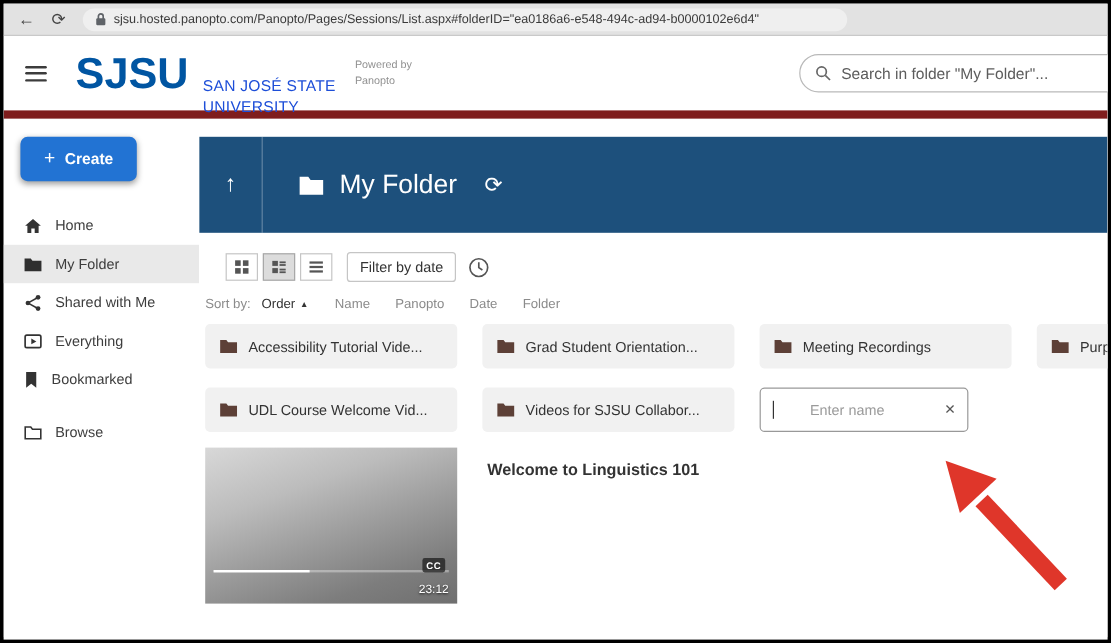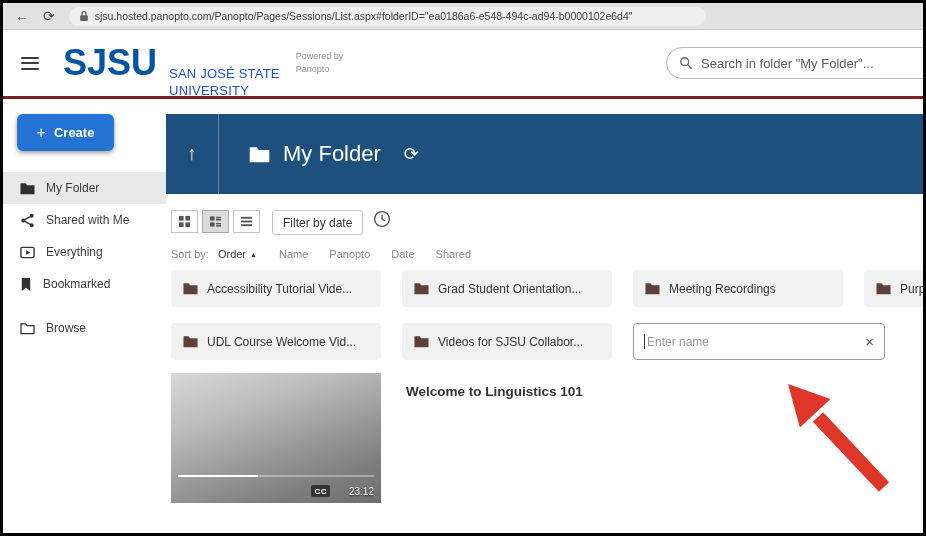--- a/index.html
+++ b/index.html
@@ -6,21 +6,21 @@
   body { font-family:"Liberation Sans", sans-serif; background:#fff; }
   .screen { width:926px; height:536px; border:3px solid #000; position:relative; overflow:hidden; background:#fff; }
 
   
   .browser-bar { height:27px; background:#e2e2e2; border-bottom:1px solid #c9c9c9; display:flex; align-items:center; padding-left:12px; gap:14px; }
   .nav-glyph { font-size:14px; color:#444; cursor:pointer; line-height:1; }
   .url-pill { height:19px; width:637px; background:#efefef; border-radius:10px; display:flex; align-items:center; gap:6px; padding:0 10px; overflow:hidden; cursor:text; }
   .url-text { font-size:10.5px; color:#3a3a3a; white-space:nowrap; }
 
   
-  .app-header { height:69px; background:#fff; border-bottom:3px solid #7f1d1d; display:flex; align-items:center; padding-left:18px; }
+  .app-header { height:69px; background:#fff; border-bottom:7px solid #7f1d1d; display:flex; align-items:center; padding-left:18px; }
   .hamburger { width:18px; display:flex; flex-direction:column; gap:3.5px; cursor:pointer; flex:none; }
   .hamburger span { height:2px; background:#3c3c3c; border-radius:1px; }
   .logo { margin-left:24px; font-size:36px; font-weight:700; color:#0055a2; flex:none; }
   .univ { margin-left:12px; color:#1d4ed8; font-size:13px; line-height:1.3; font-weight:500; letter-spacing:0.2px; flex:none;margin-top:40px; }
   .powered { margin-left:16px; color:#909090; font-size:9px; line-height:1.45; flex:none; }
   .search-pill { margin-left:auto; margin-right:-30px; width:287px; height:32px; border:1px solid #b9b9b9; border-radius:16px; display:flex; align-items:center; gap:8px; padding:0 12px; background:#fff; flex:none; }
   .search-pill input { border:none; outline:none; flex:1; font-size:13px; color:#444; background:transparent; font-family:inherit; min-width:0; }
   .search-pill input::placeholder { color:#5c5c5c; }
 
   .body-row { display:flex; height:432px; }
@@ -36,49 +36,49 @@
   .browse { margin-top:12px; }
 
   
   .main { flex:1; padding-top:15px; position:relative; overflow:hidden; background:#fff; }
   .banner { height:80px; background:#1d507c; display:flex; color:#fff; }
   .up-cell { width:53px; flex:none; display:flex; align-items:center; justify-content:center; font-size:19px; border-right:1px solid rgba(255,255,255,0.3); cursor:pointer; }
   .banner-body { display:flex; align-items:center; padding-left:30px; gap:13px; }
   .banner-title { font-size:22px; }
   .banner-refresh { font-size:18px; margin-left:10px; cursor:pointer; }
 
-  .toolbar { margin:16px 0 0 5px; display:flex; align-items:flex-start; }
+  .toolbar { margin:16px 0 0 22px; display:flex; align-items:center; }
   .vbtn { width:27px; height:23px; border:1px solid #c5c5c5; background:#fff; display:flex; align-items:center; justify-content:center; margin-right:4px; cursor:pointer; }
   .vbtn.active { background:#dcdcdc; border-color:#a8a8a8; }
   .filter-btn { margin-left:8px; height:25px; border:1px solid #c5c5c5; border-radius:3px; background:#fff; padding:0 10px; font-size:12px; color:#333; display:flex; align-items:center; cursor:pointer; }
   .clock-btn { margin-left:10px; display:flex; cursor:pointer; }
 
   .sort-row { margin:13px 0 0 5px; display:flex; align-items:center; font-size:11px; color:#8b8b8b; }
   .sort-label { margin-right:9px; }
   .sort-active { color:#333; display:flex; align-items:center; gap:4px; margin-right:22px; cursor:pointer; }
   .sort-asc { font-size:7px; color:#333; }
   .sort-opt { margin-right:21px; cursor:pointer; }
 
   .cards-row { margin-left:5px; display:flex; gap:21px; }
   .cards-row.first { margin-top:10px; }
   .cards-row.second { margin-top:16px; }
   .fcard { width:210px; flex:none; height:37px; background:#f1f1f1; border-radius:4px; display:flex; align-items:center; gap:9px; padding:0 12px; font-size:12px; color:#333; cursor:pointer; white-space:nowrap; overflow:hidden; }
   .fcard svg { flex:none; }
-  .ncard { width:252px; flex:none; height:37px; background:#fff; border:1px solid #999; border-radius:4px; display:flex; align-items:center; padding:0 10px; }
+  .ncard { width:174px; flex:none; height:37px; background:#fff; border:1px solid #999; border-radius:4px; display:flex; align-items:center; padding:0 10px;gap:28px; }
   .caret { width:1px; height:15px; background:#333; margin-right:2px; flex:none; }
   .ncard input { border:none; outline:none; flex:1; font-size:12px; min-width:0; background:transparent; font-family:inherit; }
   .ncard input::placeholder { color:#9a9a9a; }
   .ncard .close { font-size:15px; color:#555; cursor:pointer; margin-left:4px; flex:none; }
 
   .session { margin:13px 0 0 5px; display:flex; align-items:flex-start; }
   .thumb { width:210px; height:130px; flex:none; position:relative; cursor:pointer;
     background:linear-gradient(160deg,#d8d8d8 0%,#bcbcbc 30%,#9c9c9c 55%,#7d7d7d 80%,#6f6f6f 100%); }
   .ptrack { position:absolute; left:7px; right:7px; bottom:26px; height:2.5px; background:rgba(255,255,255,0.35); }
   .pfill { width:41%; height:100%; background:#fff; }
-  .tmeta { position:absolute; right:7px; bottom:6px; display:flex; align-items:center; gap:19px; }
+  .tmeta { position:absolute; right:7px; bottom:6px; display:flex; align-items:center; gap:9px;flex-direction:column; }
   .cc { background:rgba(25,25,25,0.72); color:#fff; font-size:8px; font-weight:700; padding:1.5px 3px; border-radius:2px; letter-spacing:0.5px; }
   .dur { color:#fff; font-size:10px; text-shadow:0 1px 2px rgba(0,0,0,0.8); }
   .stitle { margin:11px 0 0 25px; font-size:13.5px; font-weight:700; color:#333; cursor:pointer; }
 
   .red-arrow { position:absolute; left:763px; top:369px; z-index:50; pointer-events:none; }
 </style>
 </head>
 <body>
 
 <div class="screen">
@@ -120,20 +120,26 @@
   </div>
 
   <div class="body-row">
 
     <div class="sidebar">
       <div class="create-btn">
         <span class="create-plus">+</span>
         <span>Create</span>
       </div>
       <div class="nav">
+        <div class="nav-item">
+          <svg width="15" height="15" viewBox="0 0 16 16">
+            <path d="M8 1.5 L15 7.5 H13 V14 H9.5 V10 H6.5 V14 H3 V7.5 H1 Z" fill="#333"></path>
+          </svg>
+          <span>Home</span>
+        </div>
         <div class="nav-item selected">
           <svg width="15" height="13" viewBox="0 0 16 13">
             <path d="M0.5 1 H6 L7.5 3 H15.5 V12.5 H0.5 Z" fill="#2f2f2f"></path>
           </svg>
           <span>My Folder</span>
         </div>
         <div class="nav-item">
           <svg width="15" height="15" viewBox="0 0 16 16">
             <line x1="4.5" y1="7.4" x2="11.5" y2="3.6" stroke="#333" stroke-width="1.4"></line>
             <line x1="4.5" y1="8.6" x2="11.5" y2="12.4" stroke="#333" stroke-width="1.4"></line>
@@ -219,21 +225,21 @@
 
       <div class="sort-row">
         <span class="sort-label">Sort by:</span>
         <span class="sort-active">
           <span>Order</span>
           <span class="sort-asc">▲</span>
         </span>
         <span class="sort-opt">Name</span>
         <span class="sort-opt">Panopto</span>
         <span class="sort-opt">Date</span>
-        <span class="sort-opt">Shared</span>
+        <span class="sort-opt">Folder</span>
       </div>
 
       <div class="cards-row first">
         <div class="fcard">
           <svg width="15" height="13" viewBox="0 0 16 13">
               <path d="M0.5 1 H6 L7.5 3 H15.5 V12.5 H0.5 Z" fill="#5d4037"></path>
             </svg>
           <span>Accessibility Tutorial Vide...</span>
         </div>
         <div class="fcard">

